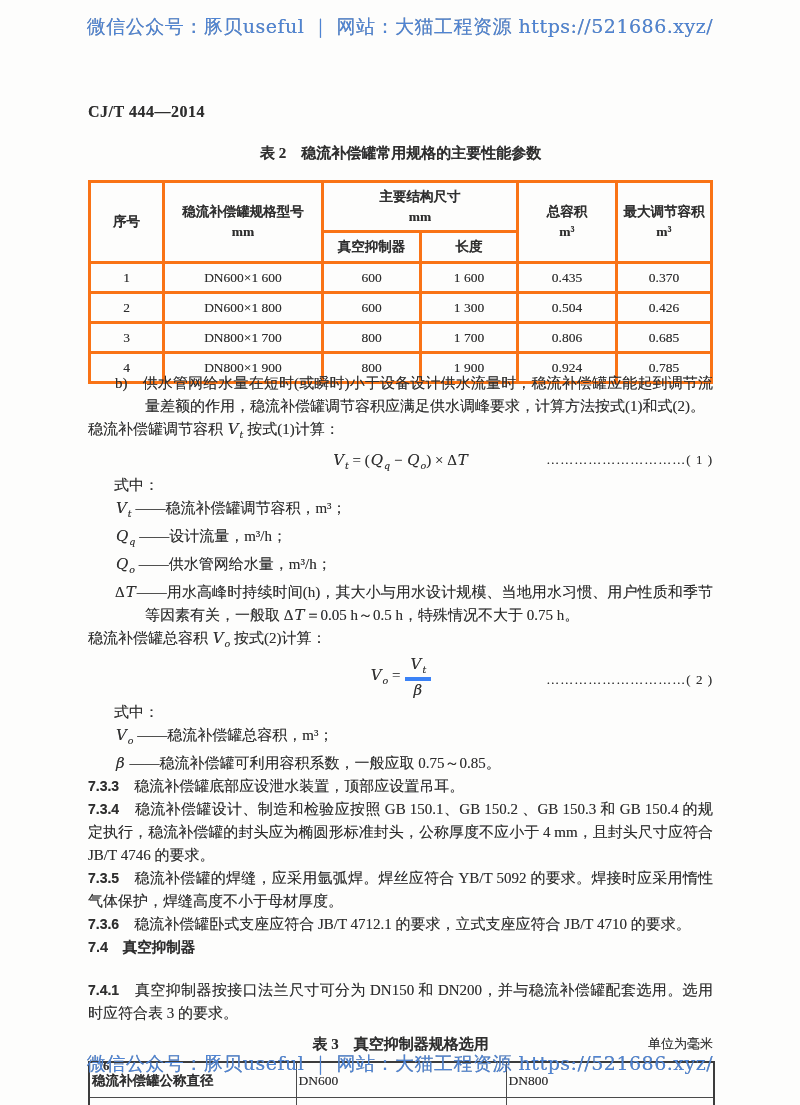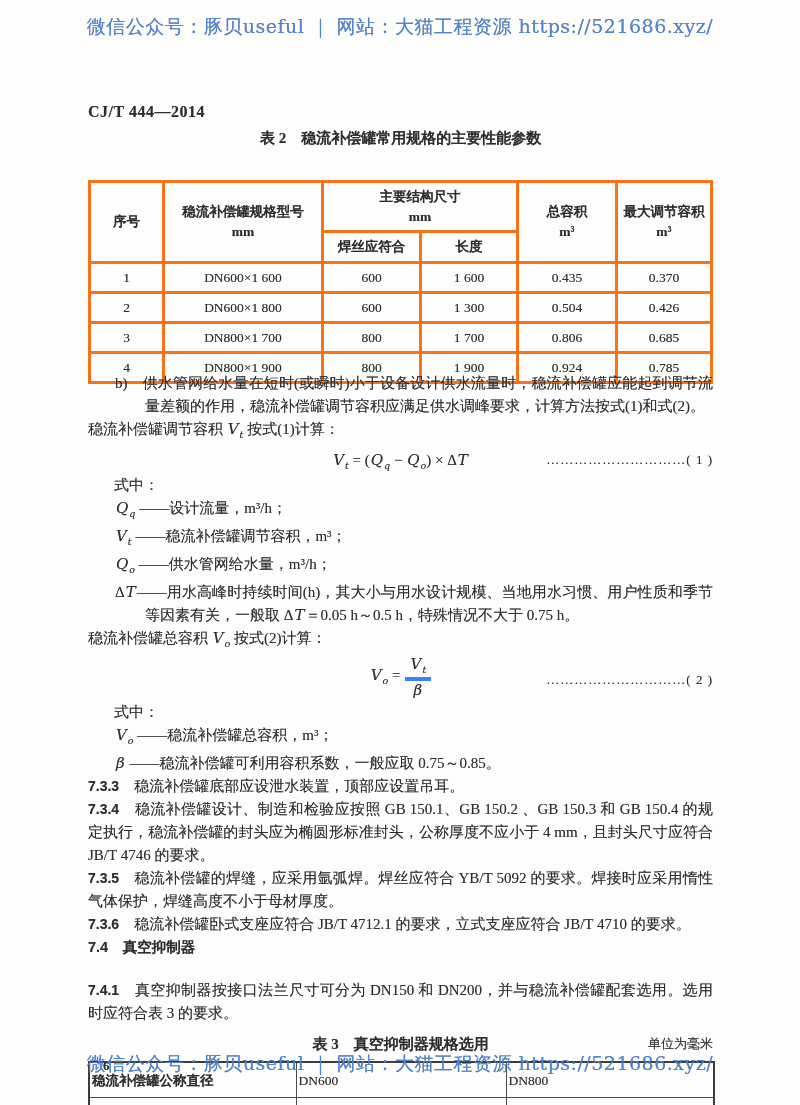--- a/index.html
+++ b/index.html
@@ -10,21 +10,21 @@
     text-shadow:0 0 .4px rgba(70,70,70,.55);
   }
   
   .wm{position:absolute;left:0;width:100%;text-align:center;
       font-size:19px;letter-spacing:.5px;font-family:"DejaVu Serif",serif;}
   .wm-top{top:14px;}
   .wm-bottom{top:1051px;z-index:5;}
   
   .doc-code{position:absolute;top:103px;left:88px;font-size:16px;font-weight:bold;letter-spacing:.5px;}
   
-  .t2-title{position:absolute;top:129px;left:88px;width:625px;text-align:center;font-weight:bold;font-size:15px;}
+  .t2-title{position:absolute;top:144px;left:88px;width:625px;text-align:center;font-weight:bold;font-size:15px;}
   table{border-collapse:collapse;table-layout:fixed;}
   .t2{position:absolute;top:180px;left:88px;width:625px;border:2px solid #3c3c3c;font-size:13.5px;}
   .t2 td{border:3px solid #f97316;text-align:center;vertical-align:middle;padding:0 2px;}
   .t2 .hrow1 td{height:47px;}
   .t2 .hrow2 td{height:28px;}
   .t2 .drow td{height:27px;}
   .t2 .hcell{font-weight:600;line-height:1.45;}
   
   .flow{position:absolute;top:372px;left:88px;width:625px;font-size:15px;line-height:23px;text-align:justify;}
   .hang{padding-left:57px;text-indent:-30px;}
@@ -90,21 +90,21 @@
         <td rowspan="2" class="hcell">
           <div>总容积</div>
           <div>m³</div>
         </td>
         <td rowspan="2" class="hcell">
           <div>最大调节容积</div>
           <div>m³</div>
         </td>
       </tr>
       <tr class="hrow2">
-        <td class="hcell">焊丝应符合</td>
+        <td class="hcell">真空抑制器</td>
         <td class="hcell">长度</td>
       </tr>
       <tr class="drow">
         <td>1</td>
         <td>DN600×1 600</td>
         <td>600</td>
         <td>1 600</td>
         <td>0.435</td>
         <td>0.370</td>
       </tr>
@@ -141,22 +141,22 @@
 
     <div><span>稳流补偿罐调节容积 </span><span class="v-i">V</span><span class="v-isub">t</span><span> 按式(1)计算：</span></div>
 
     <div class="formula">
       <span><span class="v-i">V</span><span class="v-isub">t</span><span> = (</span><span class="v-i">Q</span><span class="v-isub">q</span><span> − </span><span class="v-i">Q</span><span class="v-isub">o</span><span>) × Δ</span><span class="v-i">T</span></span>
       <span class="fdots">…………………………( 1 )</span>
     </div>
 
     <div class="shizhong">式中：</div>
 
+    <div class="defline"><span class="v-i">V</span><span class="v-isub">t</span><span> ——稳流补偿罐调节容积，m³；</span></div>
     <div class="defline"><span class="v-i">Q</span><span class="v-isub">q</span><span> ——设计流量，m³/h；</span></div>
-    <div class="defline"><span class="v-i">V</span><span class="v-isub">t</span><span> ——稳流补偿罐调节容积，m³；</span></div>
     <div class="defline"><span class="v-i">Q</span><span class="v-isub">o</span><span> ——供水管网给水量，m³/h；</span></div>
     <div class="defline"><span>Δ</span><span class="v-i">T</span><span>——用水高峰时持续时间(h)，其大小与用水设计规模、当地用水习惯、用户性质和季节等因素有关，一般取 Δ</span><span class="v-i">T</span><span>＝0.05 h～0.5 h，特殊情况不大于 0.75 h。</span></div>
 
     <div><span>稳流补偿罐总容积 </span><span class="v-i">V</span><span class="v-isub">o</span><span> 按式(2)计算：</span></div>
 
     <div class="formula2">
       <span class="f2-center">
         <span><span class="v-i">V</span><span class="v-isub">o</span><span> =</span></span>
         <span class="frac">
           <span class="num"><span class="v-i">V</span><span class="v-isub">t</span></span>

